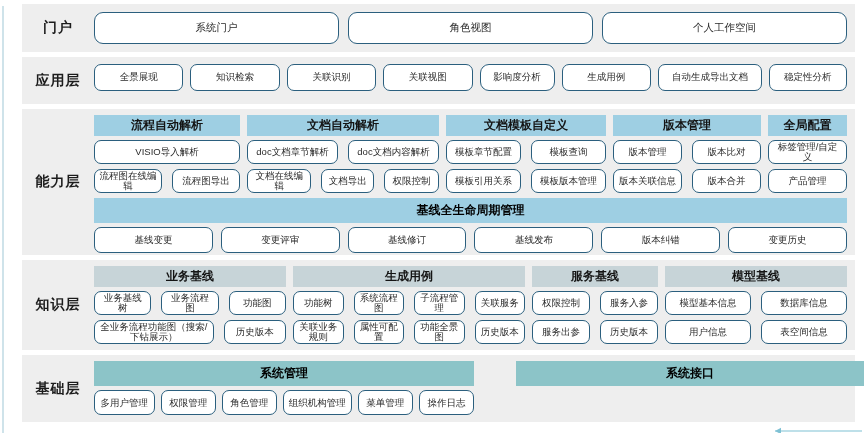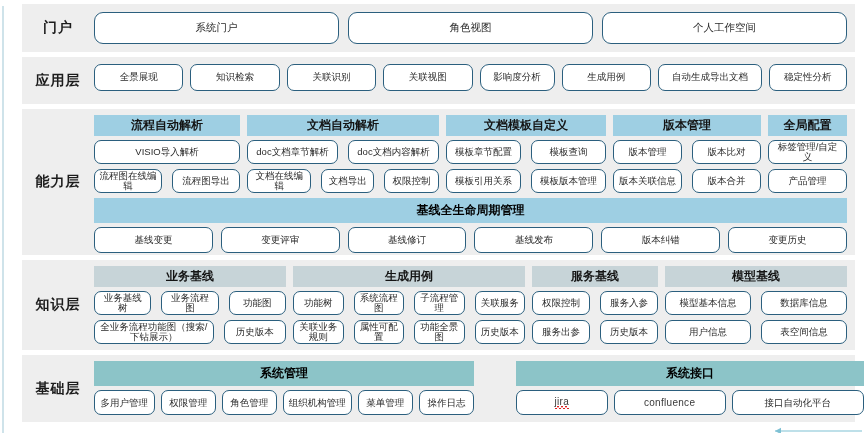--- a/index.html
+++ b/index.html
@@ -344,29 +344,20 @@
             <div class="pill">权限管理</div>
             <div class="pill">角色管理</div>
             <div class="pill" style="flex:1.3;">组织机构管理</div>
             <div class="pill">菜单管理</div>
             <div class="pill">操作日志</div>
           </div>
         </div>
 
         <div class="block sysiface">
           <div class="banner teal">系统接口</div>
-          <div class="sys-row">
-            <div class="pill">
-              <span class="latin misspelled">jira</span>
-            </div>
-            <div class="pill" style="flex:1.25;">
-              <span class="latin">confluence</span>
-            </div>
-            <div class="pill" style="flex:1.5;">接口自动化平台</div>
-          </div>
         </div>
 
       </div>
     </div>
   </div>
 
   <svg class="corner-arrow" viewBox="0 0 96 10" xmlns="http://www.w3.org/2000/svg">
     <path d="M95 5 H8" stroke="#7fc1d4" stroke-width="1.1" fill="none"></path>
     <path d="M8 5 L14 1.8 L14 8.2 Z" fill="#7fc1d4"></path>
   </svg>

